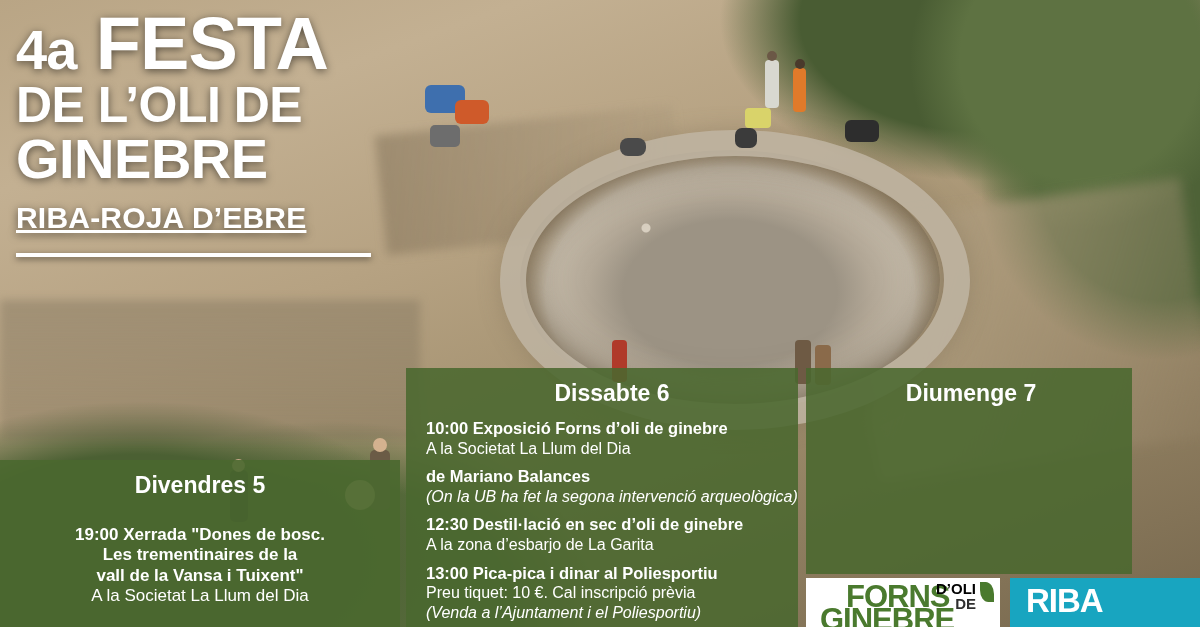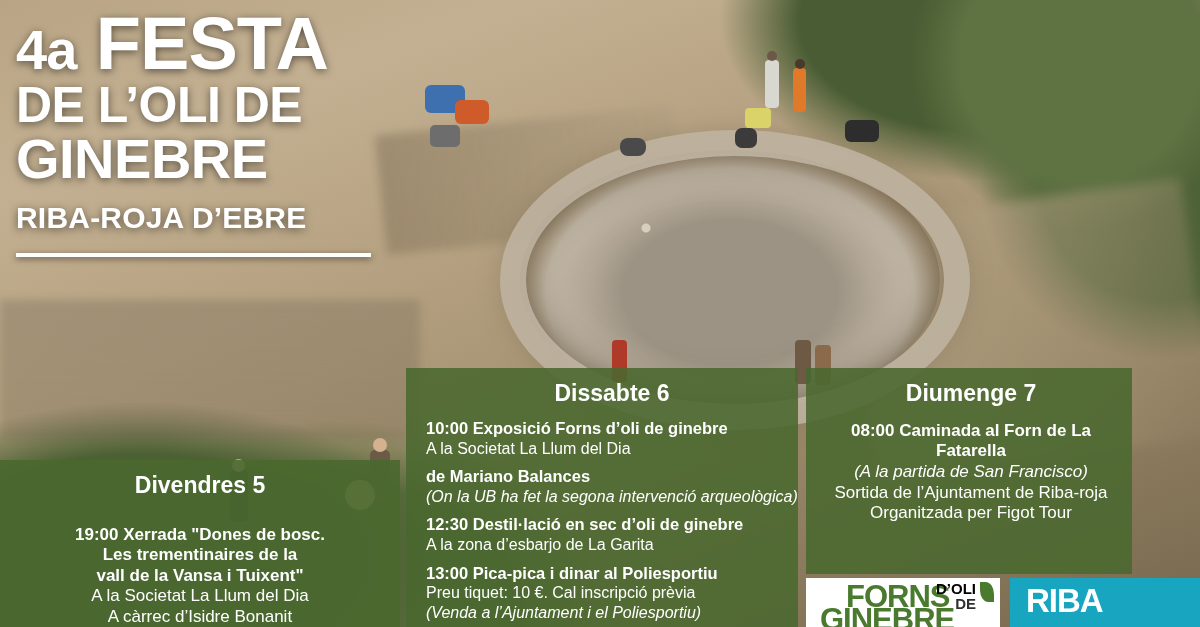--- a/index.html
+++ b/index.html
@@ -88,21 +88,21 @@
     padding:10px 20px 0 16px;
     color:#fff;
     text-shadow:0 2px 8px rgba(0,0,0,.55);
   }
   .t-line1 {
     font-size:74px; font-weight:bold; line-height:.92; letter-spacing:-1px;
   }
   .t-line1 .sup { font-size:56px; }
   .t-line2 { font-size:50px; font-weight:bold; line-height:1.02; letter-spacing:-.5px; margin-top:2px; }
   .t-line3 { font-size:56px; font-weight:bold; line-height:1.0; letter-spacing:-.5px; }
-  .t-sub { font-size:30px; font-weight:bold; margin-top:14px; letter-spacing:.2px; }
+  .t-sub { font-size:30px; font-weight:bold; margin-top:14px; letter-spacing:.2px;text-decoration:underline; }
   .rule { height:4px; background:#fff; width:355px; margin:18px 0 14px; box-shadow:0 2px 6px rgba(0,0,0,.5); }
   .t-dates { font-size:38px; font-weight:bold; line-height:1.12; letter-spacing:.5px; }
 
   
   .panel {
     position:absolute;
     background:rgba(74,104,47,.88);
     color:#fff;
   }
   .panel h2 {
@@ -203,21 +203,20 @@
   </div>
 
   <div class="panel" id="panel-divendres">
     <h2>Divendres 5</h2>
     <div class="body">
       <div class="entry">
         <div class="l1">19:00 Xerrada "Dones de bosc.</div>
         <div class="l1">Les trementinaires de la</div>
         <div class="l1">vall de la Vansa i Tuixent"</div>
         <div class="l2">A la Societat La Llum del Dia</div>
-        <div class="l2">A càrrec d’Isidre Bonanit</div>
       </div>
     </div>
   </div>
 
   <div class="panel" id="panel-dissabte">
     <h2>Dissabte 6</h2>
     <div class="body">
 
       <div class="entry">
         <div class="l1">10:00 Exposició Forns d’oli de ginebre</div>
@@ -238,28 +237,20 @@
         <div class="l1">13:00 Pica-pica i dinar al Poliesportiu</div>
         <div class="l2">Preu tiquet: 10 €. Cal inscripció prèvia</div>
         <div class="l3">(Venda a l’Ajuntament i el Poliesportiu)</div>
       </div>
 
     </div>
   </div>
 
   <div class="panel" id="panel-diumenge">
     <h2>Diumenge 7</h2>
-    <div class="body">
-      <div class="entry">
-        <div class="l1">08:00 Caminada al Forn de La Fatarella</div>
-        <div class="l2 it">(A la partida de San Francisco)</div>
-        <div class="l2">Sortida de l’Ajuntament de Riba-roja</div>
-        <div class="l2">Organitzada per Figot Tour</div>
-      </div>
-    </div>
   </div>
 
   <div class="logo-forns">
     <div class="lf-main">FORNS</div>
     <div class="lf-second">GINEBRE</div>
     <div class="lf-doli">D’OLI</div>
     <div class="lf-de">DE</div>
     <div class="lf-leaf"></div>
   </div>
 

